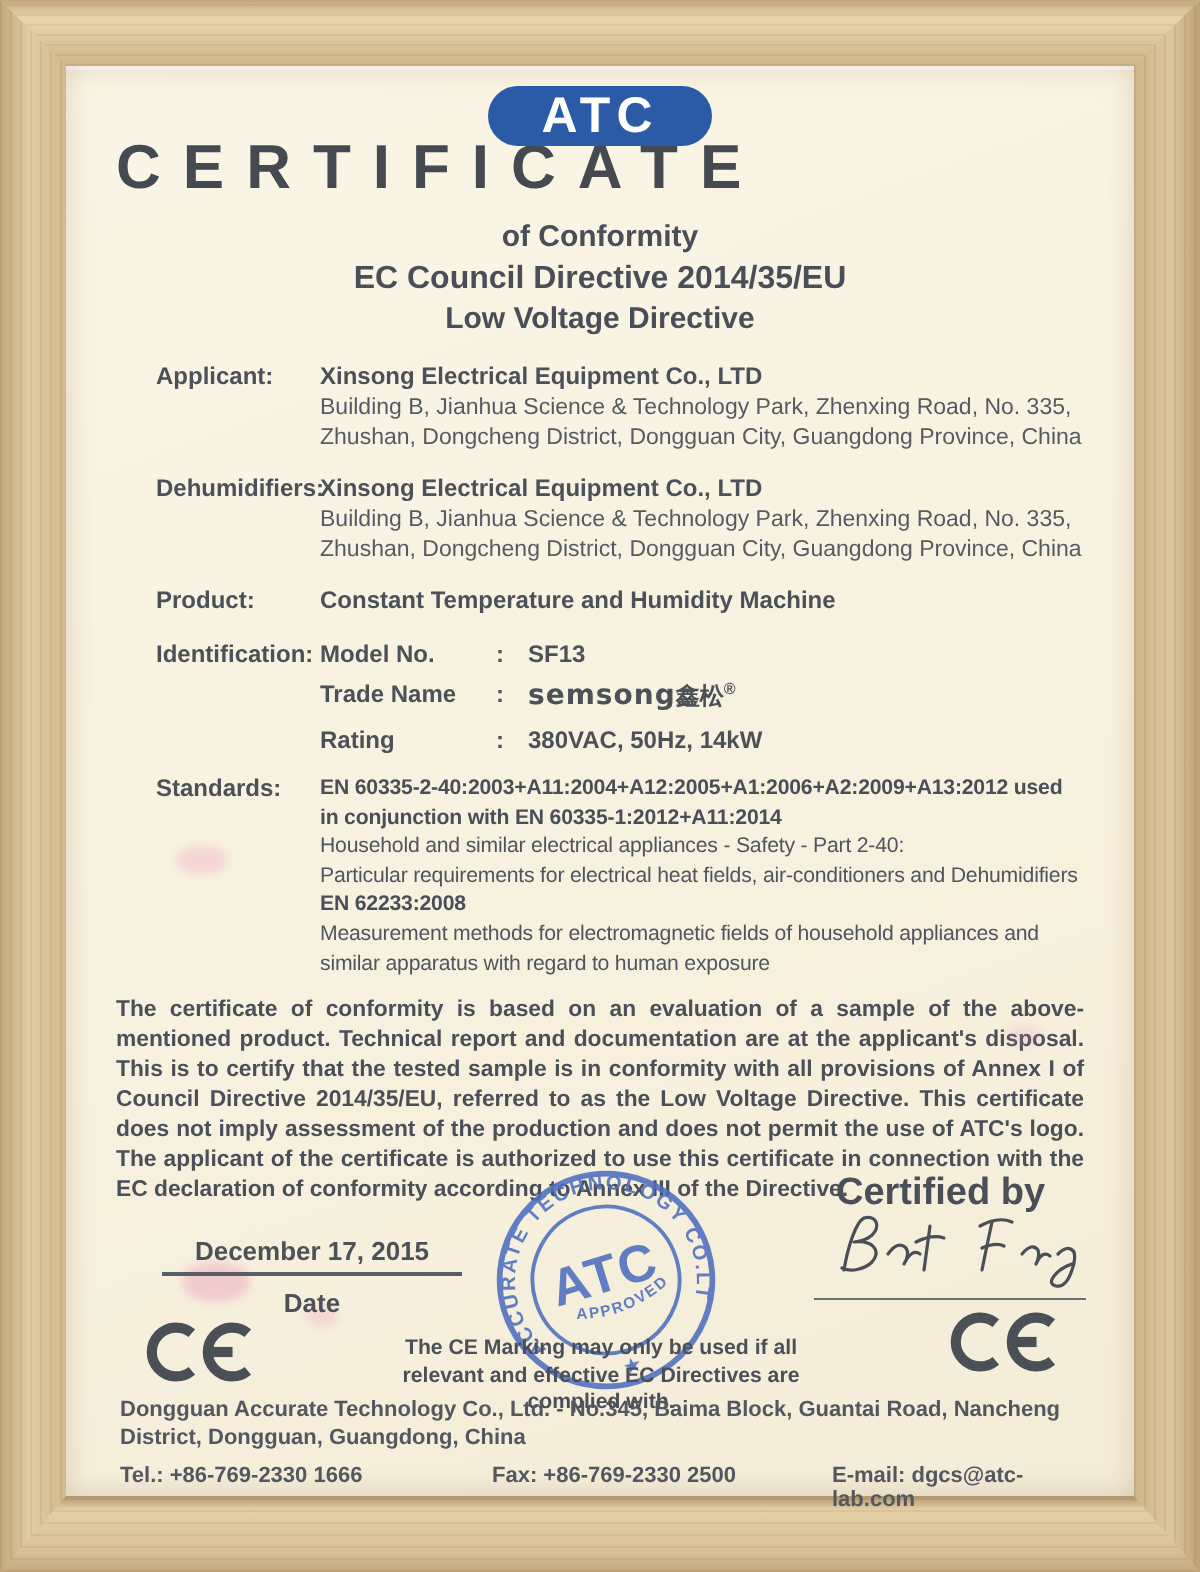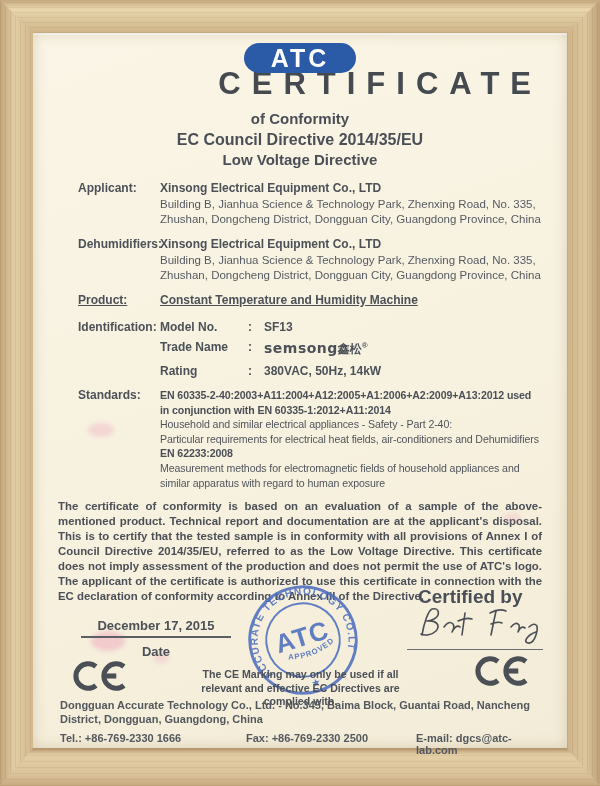--- a/index.html
+++ b/index.html
@@ -49,34 +49,34 @@
   }
   .smudge{position:absolute;border-radius:50%;pointer-events:none;filter:blur(2px);}
   
   .logo-pill{
     width:112px;height:30px;margin:5px auto 0 auto;border-radius:16px;
     display:flex;align-items:center;justify-content:center;
     position:relative;z-index:2;
   }
   .logo-pill span{color:#fff;font-weight:700;font-size:25px;letter-spacing:3px;line-height:1;}
   .cert-title{
-    margin:-7px 0 0 0;text-align:right;font-size:31px;font-weight:700;
+    margin:-7px 0 0 0;text-align:left;font-size:31px;font-weight:700;
     letter-spacing:11px;color:#454a51;position:relative;z-index:1;white-space:nowrap;
   }
   .sub1{text-align:center;font-weight:700;font-size:15px;margin-top:8px;color:#4a4f57;}
   .sub2{text-align:center;font-weight:700;font-size:16px;margin-top:4px;color:#4a4f57;}
   .sub3{text-align:center;font-weight:700;font-size:15px;margin-top:2px;color:#4a4f57;}
   .registration{text-align:center;font-weight:700;font-size:16px;margin-top:17px;letter-spacing:.6px;color:#494e56;}
   
   .fields{margin-top:13px;padding-left:20px;font-size:12px;}
   .frow{display:grid;grid-template-columns:82px 1fr;margin-bottom:10px;}
   .flabel{font-weight:700;}
   .fname{font-weight:700;}
   .faddr{font-weight:400;font-size:11.5px;line-height:15px;margin-top:2px;color:#565b63;}
-  .product-row{margin-bottom:13px;text-decoration:underline;}
+  .product-row{margin-bottom:13px;}
   .id-rows{display:flex;flex-direction:column;gap:6px;}
   .id-sub{display:grid;grid-template-columns:88px 16px 1fr;}
   .id-sub .lab{font-weight:700;}
   .id-sub .sep{font-weight:700;}
   .id-sub .val{font-weight:700;}
   .trade-latin{font-weight:700;font-size:14px;letter-spacing:.5px;text-transform:lowercase;font-family:"DejaVu Sans",sans-serif;}
   .trade-cjk{font-weight:700;font-size:12px;}
   .trade-reg{font-size:8px;vertical-align:super;font-weight:700;}
   .std-lines{font-size:10.6px;line-height:14.6px;letter-spacing:-0.1px;color:#50555d;}
   .std-lines .b{font-weight:700;color:#4a4f57;}

